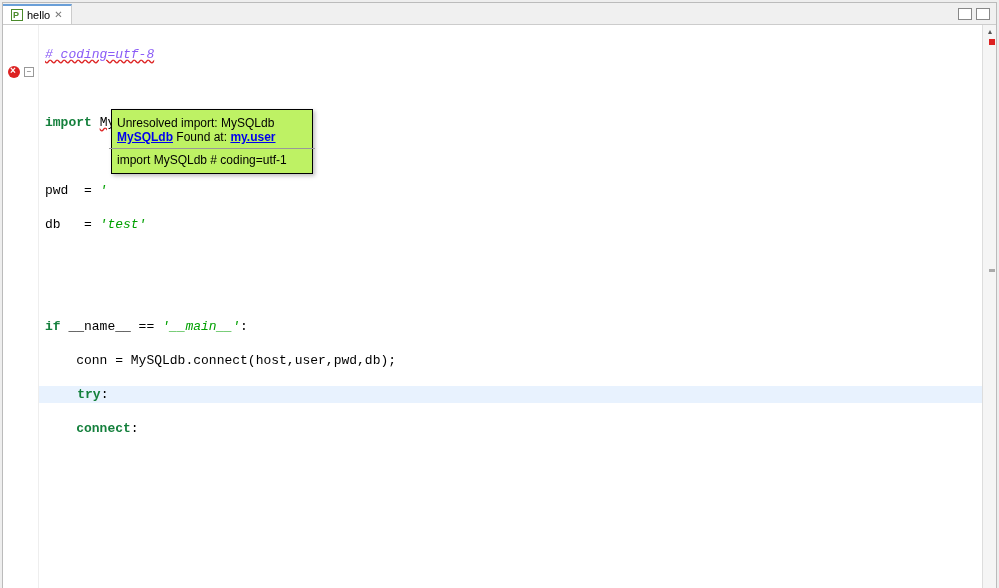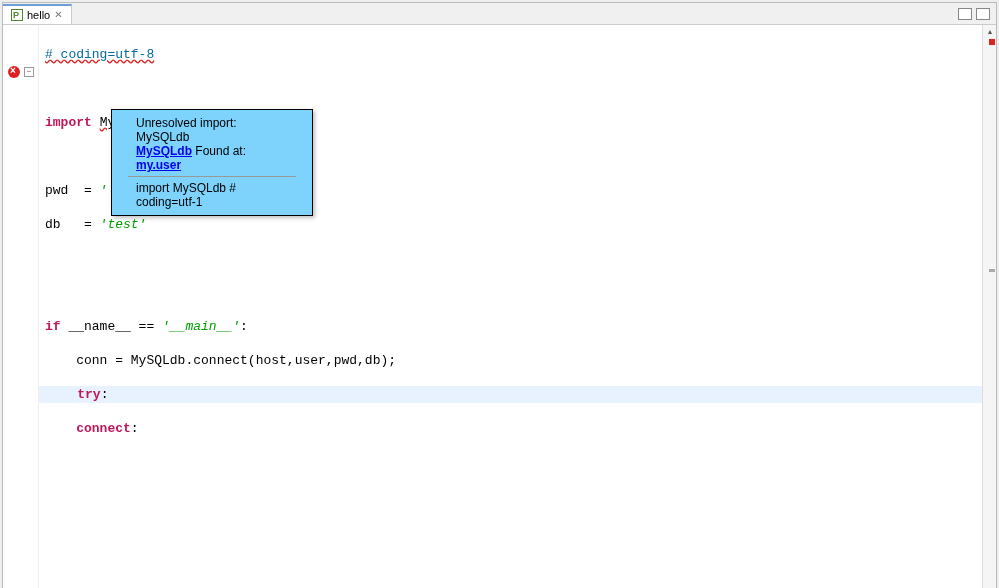--- a/index.html
+++ b/index.html
@@ -17,25 +17,25 @@
 .win-btn { width: 14px; height: 12px; border: 1px solid #888; background: #fff; }
 .editor-body { position: relative; flex: 1; display: flex; background: #fff; overflow: hidden; }
 .gutter { width: 36px; background: #fff; border-right: 1px solid #eee; display: flex; flex-direction: column; padding-top: 4px; }
 .gutter-row { height: 17px; display: flex; align-items: center; justify-content: flex-end; padding-right: 4px; }
 .err-icon { width: 12px; height: 12px; background: #d22; border-radius: 50%; position: relative; margin-right: 4px; }
 .err-icon::after { content: "×"; color: #fff; font-size: 10px; position: absolute; left: 2px; top: -1px; font-weight: bold; }
 .fold-minus { width: 10px; height: 10px; border: 1px solid #999; font-size: 8px; line-height: 8px; text-align: center; color: #666; }
 .code { font-family: Consolas, 'Courier New', monospace; font-size: 13px; line-height: 17px; padding: 4px 0 4px 6px; white-space: pre; flex: 1; position: relative; }
 .line { height: 17px; }
 .line.hl { background: #e8f2fe; margin-left: -6px; padding-left: 7px; width: calc(100% + 6px); }
-.kw { color: #be185d; font-weight: bold; }
+.kw { color: #15803d; font-weight: bold; }
 .str { color: #00a000; font-style: italic; }
-.comment { color: #0369a1; }
+.comment { color: #8b5cf6; font-style: italic; }
 .squiggle { text-decoration: underline wavy #d22; }
-.tooltip { position: absolute; left: 108px; top: 84px; background: #7dd3fc; border: 1px solid #000; padding: 6px 24px; font-size: 12px; font-family: Tahoma, sans-serif; box-shadow: 2px 2px 4px rgba(0,0,0,0.25); width: 202px; }
+.tooltip { position: absolute; left: 108px; top: 84px; background: #bef264; border: 1px solid #000; padding: 6px 5px; font-size: 12px; font-family: Tahoma, sans-serif; box-shadow: 2px 2px 4px rgba(0,0,0,0.25); width: 202px; }
 .tt-link { color: #0000ee; font-weight: bold; text-decoration: underline; cursor: pointer; }
 .tt-sep { border-top: 1px solid #999; margin: 4px -8px; }
 .right-ruler { width: 14px; background: #f5f5f5; border-left: 1px solid #ddd; position: relative; }
 .ruler-up, .ruler-dn { position: absolute; left: 2px; width: 10px; height: 10px; font-size: 8px; text-align: center; color: #555; }
 .ruler-up { top: 2px; }
 .ruler-mark { position: absolute; right: 1px; width: 6px; height: 6px; background: #d22; top: 14px; }
 .ruler-mark2 { position: absolute; right: 1px; width: 6px; height: 3px; background: #aaa; top: 244px; }
 </style>
 </head>
 <body>

